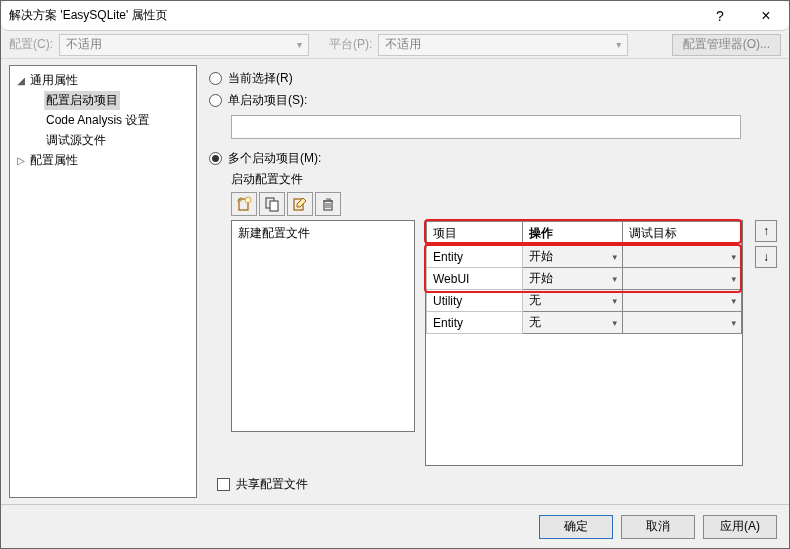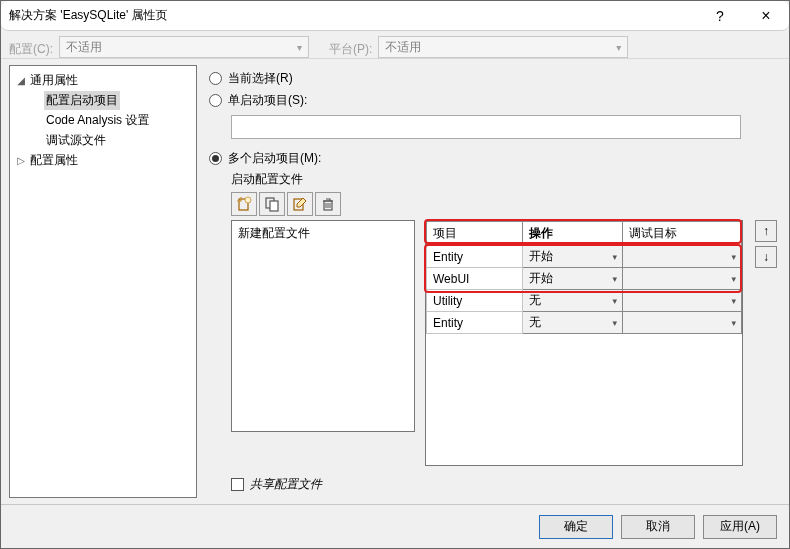--- a/index.html
+++ b/index.html
@@ -2,21 +2,21 @@
 <html><head>
 <meta charset="utf-8">
 <style>
   * { box-sizing: border-box; font-family: "Microsoft YaHei", "Segoe UI", sans-serif; font-size: 12px; }
   body { margin: 0; background: #f0f0f0; width: 790px; height: 549px; overflow: hidden; border: 1px solid #666; display: flex; flex-direction: column; }
   .titlebar { background: #fff; height: 30px; display: flex; align-items: center; padding: 0 0 0 8px; border-bottom: 1px solid #d0d0d0; border-radius: 7px; }
   .titlebar-title { flex: 1; }
   .titlebar-btn { width: 46px; height: 30px; display: flex; align-items: center; justify-content: center; color: #000; }
   .help-q { font-size: 14px; }
 
-  .topstrip { background: #f0f0f0; height: 28px; display: flex; align-items: flex-end; padding: 0 8px; gap: 6px; border-bottom: 1px solid #d8d8d8; }
+  .topstrip { background: #f0f0f0; height: 28px; display: flex; align-items: center; padding: 0 8px; gap: 6px; border-bottom: 1px solid #d8d8d8; }
   .lbl-disabled { color: #a0a0a0; }
   .combo-disabled { height: 22px; background: #f5f5f5; border: 1px solid #c8c8c8; display: flex; align-items: center; padding: 0 6px; position: relative; color: #808080; }
   .combo-disabled .caret { position: absolute; right: 6px; color: #a0a0a0; font-size: 10px; }
   .cfg-mgr { height: 22px; padding: 0 10px; background: #e6e6e6; border: 1px solid #c0c0c0; color: #888; display: flex; align-items: center; }
 
   .body { flex: 1; display: flex; min-height: 0; }
   .tree { width: 196px; border: 1px solid #777; margin: 6px 0 6px 8px; background: #fff; padding: 4px 0; overflow: auto; }
   .tree-item { display: flex; align-items: center; height: 20px; padding: 0 4px; cursor: default; }
   .tw { width: 14px; display: inline-flex; justify-content: center; color: #5d5d5d; font-size: 10px; }
   .tree-label { padding: 1px 2px; }
@@ -43,21 +43,21 @@
   .grid td { border: 1px solid #c5c5c5; padding: 2px 6px; height: 22px; }
   .grid .sel { position: relative; background: #f2f2f2; border: 1px solid #888; }
   .grid .sel .car { position: absolute; right: 5px; top: 50%; transform: translateY(-50%); font-size: 9px; color: #555; }
   .redbox { position: absolute; border: 2px solid #e02020; border-radius: 4px; pointer-events: none; }
   .red-head { left: -1px; top: -1px; width: 318px; height: 25px; }
   .red-rows { left: -1px; top: 24px; width: 318px; height: 49px; }
 
   .arrow-col { display: flex; flex-direction: column; gap: 4px; margin-left: 2px; }
   .arrow-btn { width: 22px; height: 22px; border: 1px solid #888; background: #efefef; display: flex; align-items: center; justify-content: center; font-size: 12px; }
 
-  .share-row { margin: 10px 0 0 22px; display: flex; align-items: center; gap: 6px; font-style: italic; }
+  .share-row { margin: 10px 0 0 8px; display: flex; align-items: center; gap: 6px; }
   .chk { width: 13px; height: 13px; border: 1px solid #555; background: #fff; }
 
   .footer { height: 44px; border-top: 1px solid #c8c8c8; display: flex; justify-content: flex-end; align-items: center; gap: 8px; padding-right: 12px; background: #f0f0f0; }
   .btn { min-width: 74px; height: 24px; border: 1px solid #888; background: #e6e6e6; display: flex; align-items: center; justify-content: center; padding: 0 10px; }
   .btn.primary { border: 1px solid #2a6fbb; }
 </style>
 </head>
 <body>
 
 <div class="titlebar">
@@ -75,20 +75,23 @@
   <div class="combo-disabled" style="width:250px;">
     <span>不适用</span>
       <span class="caret">▾</span>
   </div>
   <span class="lbl-disabled" style="margin-left:14px;">平台(P):</span>
   <div class="combo-disabled" style="width:250px;">
     <span>不适用</span>
       <span class="caret">▾</span>
   </div>
   <div style="flex:1"></div>
+  <div class="cfg-mgr">
+      <span>配置管理器(O)...</span>
+    </div>
 </div>
 
 <div class="body">
   <div class="tree">
     <div class="tree-item">
       <span class="tw">◢</span>
       <span class="tree-label">通用属性</span>
     </div>
     <div class="tree-item ind1 selected">
         <span class="tree-label">配置启动项目</span>

